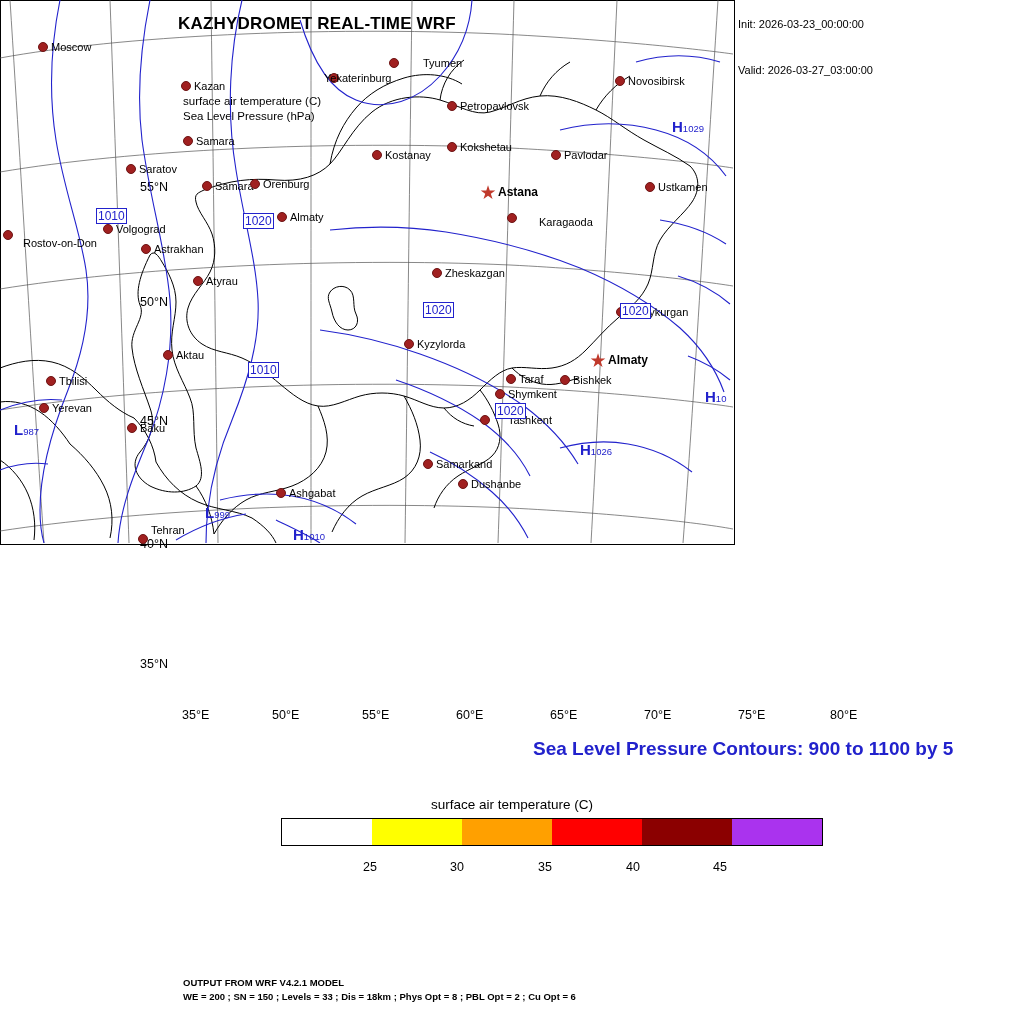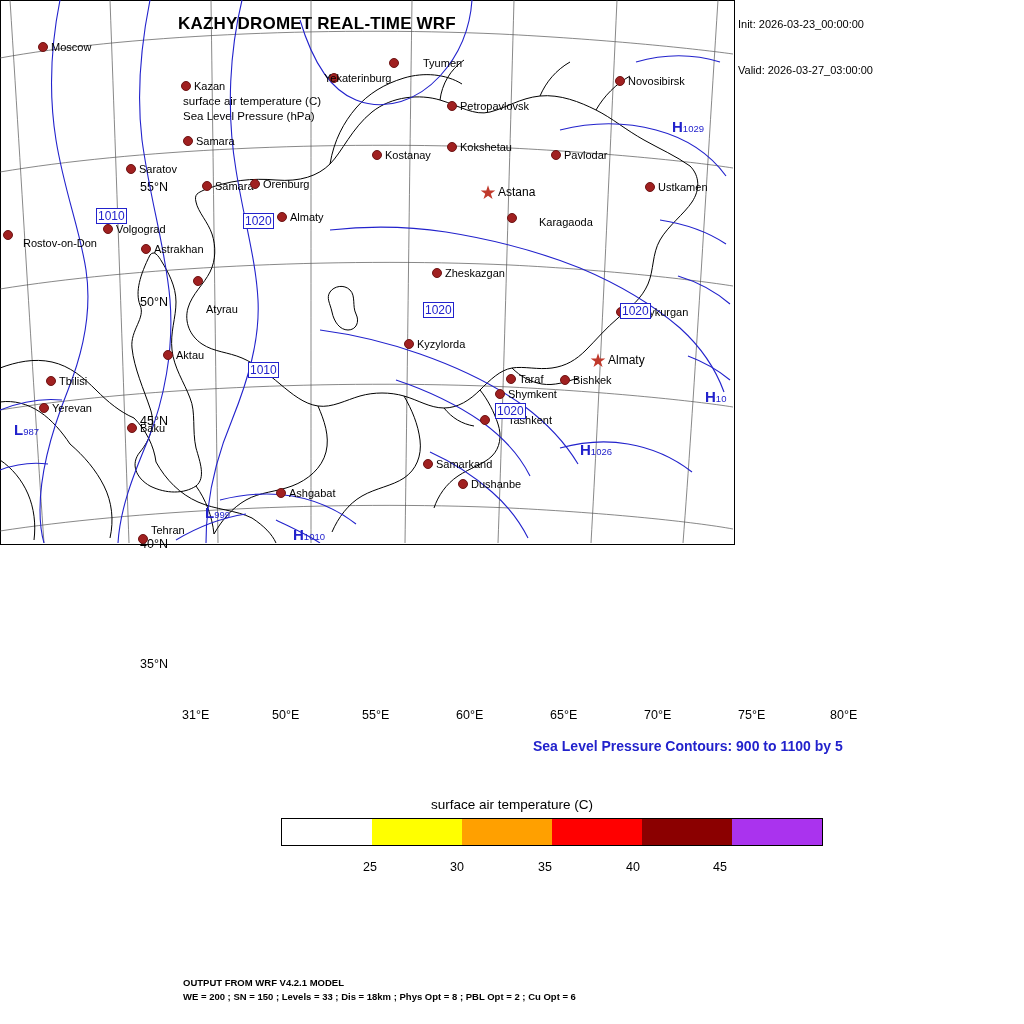--- a/index.html
+++ b/index.html
@@ -28,21 +28,21 @@
     border:1px solid #000;box-sizing:border-box;
     overflow:hidden;
     background:#fff;
   }
   #map-svg{position:absolute;left:0;top:0;}
 
   .axis-label{font-size:12.5px;}
   .lat-label{text-align:right;width:60px;}
 
   #contour-caption{
-    left:533px;top:738px;font-size:14px;color:#2222cc;font-weight:bold;
+    left:533px;top:738px;font-size:19px;color:#2222cc;font-weight:bold;
   }
 
   #cb-title{left:0;top:797px;width:1024px;text-align:center;font-size:13.5px;}
   #colorbar{
     left:281px;top:818px;width:542px;height:28px;
     border:1px solid #000;box-sizing:border-box;
     display:flex;
   }
   #colorbar div{flex:1 1 0;height:100%;}
   .cb-tick{position:absolute;top:860px;font-size:12.5px;text-align:center;width:40px;}
@@ -57,21 +57,21 @@
     transform:translate(-50%,-50%);
   }
   .city-label{
     position:absolute;font-size:11px;color:#000;white-space:nowrap;
   }
   .capital-star{
     position:absolute;transform:translate(-50%,-50%);
     color:#c0392b;font-size:19px;line-height:19px;
   }
   .capital-label{
-    position:absolute;font-size:12px;font-weight:normal;color:#000;white-space:nowrap;
+    position:absolute;font-size:12px;font-weight:bold;color:#000;white-space:nowrap;
   }
   .pressure-box{
     position:absolute;font-size:12px;color:#2222cc;
     border:1px solid #2222cc;background:#fff;padding:0 1px;
   }
   .hl-mark{
     position:absolute;color:#2222cc;white-space:nowrap;
   }
   .hl-mark b{font-size:15px;font-weight:bold;}
   .hl-mark i{font-size:9.5px;font-style:normal;}
@@ -85,21 +85,21 @@
 
 <div class="abs" id="var-line1">surface air temperature   (C)</div>
 <div class="abs" id="var-line2">Sea Level Pressure    (hPa)</div>
 
 <div class="abs lat-label axis-label" style="left:108px;top:180px;">55°N</div>
 <div class="abs lat-label axis-label" style="left:108px;top:295px;">50°N</div>
 <div class="abs lat-label axis-label" style="left:108px;top:414px;">45°N</div>
 <div class="abs lat-label axis-label" style="left:108px;top:537px;">40°N</div>
 <div class="abs lat-label axis-label" style="left:108px;top:657px;">35°N</div>
 
-<div class="abs axis-label" style="left:182px;top:708px;">31°E</div>
+<div class="abs axis-label" style="left:182px;top:708px;">35°E</div>
 <div class="abs axis-label" style="left:272px;top:708px;">50°E</div>
 <div class="abs axis-label" style="left:362px;top:708px;">55°E</div>
 <div class="abs axis-label" style="left:456px;top:708px;">60°E</div>
 <div class="abs axis-label" style="left:550px;top:708px;">65°E</div>
 <div class="abs axis-label" style="left:644px;top:708px;">70°E</div>
 <div class="abs axis-label" style="left:738px;top:708px;">75°E</div>
 <div class="abs axis-label" style="left:830px;top:708px;">80°E</div>
 
 <div id="map-frame">
 
@@ -228,21 +228,21 @@
   <div class="city-dot" style="left:512px;top:218px;"></div>
   <div class="city-label" style="left:520px;top:216px;padding-left:19px;">Karagaoda</div>
 
   <div class="city-dot" style="left:8px;top:235px;"></div>
   <div class="city-label" style="left:16px;top:237px;margin-left:7px;">Rostov-on-Don</div>
 
   <div class="city-dot" style="left:146px;top:249px;"></div>
   <div class="city-label" style="left:154px;top:243px;">Astrakhan</div>
 
   <div class="city-dot" style="left:198px;top:281px;"></div>
-  <div class="city-label" style="left:206px;top:275px;margin-top:28px;">Atyrau</div>
+  <div class="city-label" style="left:206px;top:275px;">Atyrau</div>
 
   <div class="city-dot" style="left:437px;top:273px;"></div>
   <div class="city-label" style="left:445px;top:267px;">Zheskazgan</div>
 
   <div class="city-dot" style="left:621px;top:312px;"></div>
   <div class="city-label" style="left:629px;top:306px;">Taldykurgan</div>
 
   <div class="city-dot" style="left:168px;top:355px;"></div>
   <div class="city-label" style="left:176px;top:349px;">Aktau</div>
 

